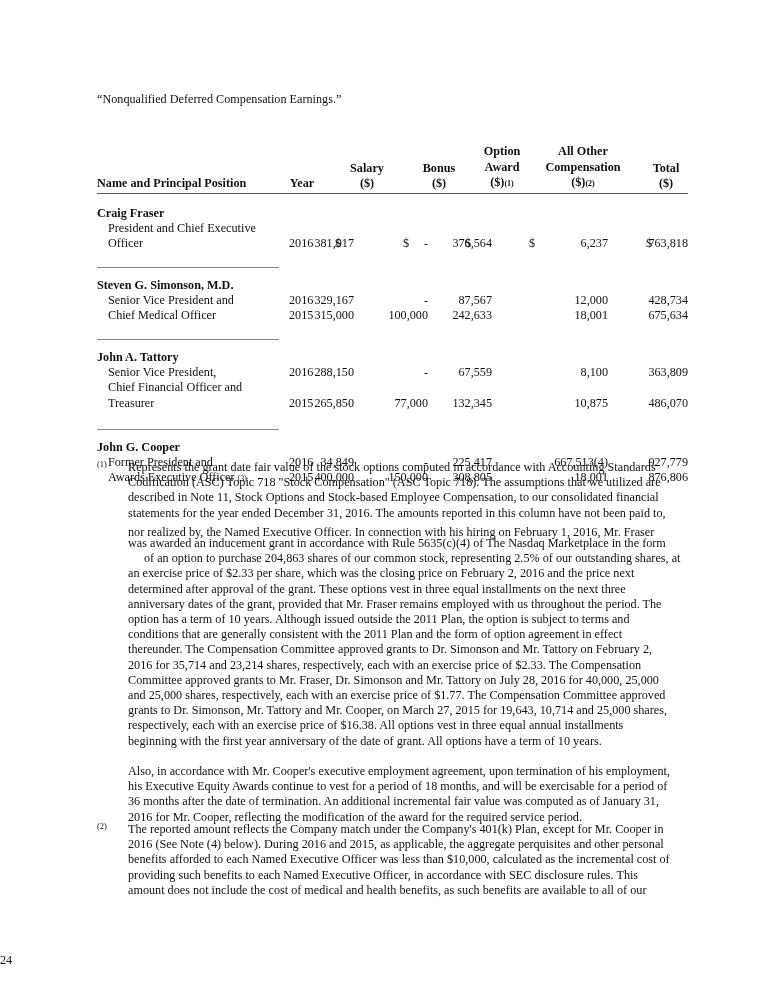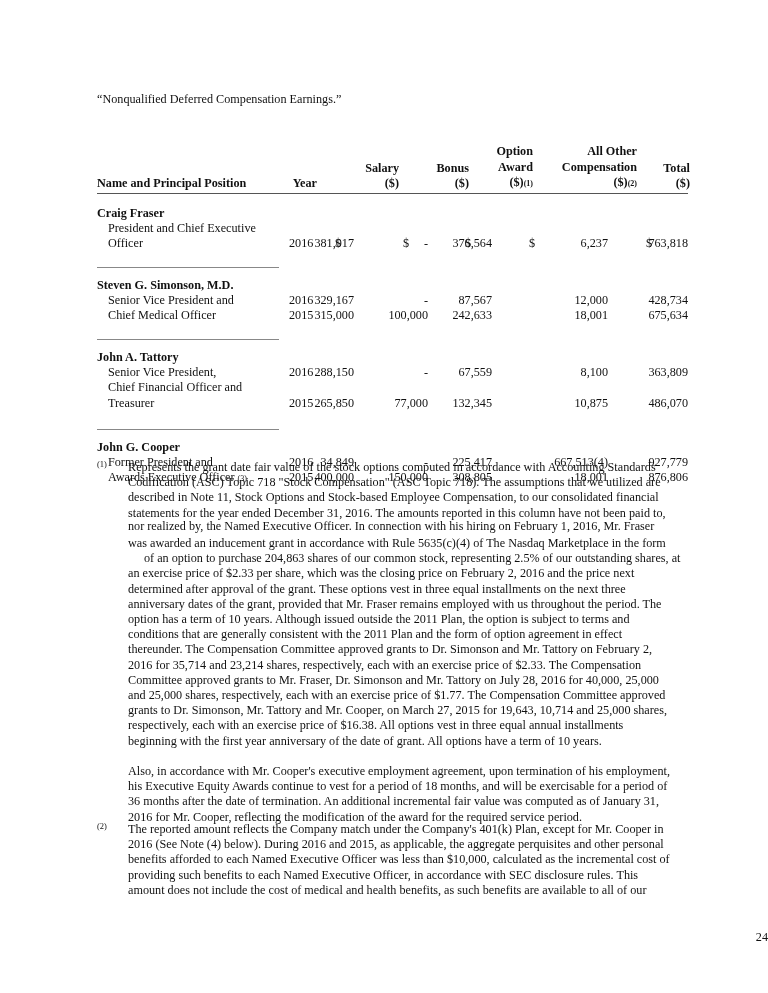--- a/index.html
+++ b/index.html
@@ -7,21 +7,21 @@
     width: 768px; height: 993px; position: relative; overflow: hidden;
     font-family: "Liberation Serif", serif; color: #111; font-size: 12.2px; line-height: 15.2px;
   }
   .abs { position: absolute; }
   .intro { left: 97px; top: 92px; width: 600px; }
   .intro p { margin: 0; }
 
   
   .tbl { position: absolute; left: 97px; top: 146px; width: 591px; }
   .hdr { position: relative; height: 47px; border-bottom: 1.2px solid #555; }
-  .hdr .h { position: absolute; font-weight: bold; text-align: right; line-height: 15.2px; bottom: 2px; }
+  .hdr .h { position: absolute; font-weight: bold; text-align: center; line-height: 15.2px; bottom: 2px; }
   .hdr .h sub, .sup { font-size: 8px; vertical-align: baseline; }
   .h-name { left: 0; text-align: left !important; }
   .h-year { left: 190px; width: 30px; }
   .h-salary { left: 238px; width: 64px; }
   .h-bonus { left: 312px; width: 60px; }
   .h-option { left: 374px; width: 62px; }
   .h-other { left: 432px; width: 108px; }
   .h-total { left: 545px; width: 48px; }
 
   .group { position: absolute; left: 0; width: 591px; }
@@ -39,21 +39,21 @@
   .c-option { right: 196px; text-align: right; }
   .c-d4 { left: 432px; }
   .c-other { right: 80px; text-align: right; }
   .c-d5 { left: 549px; }
   .c-total { right: 0; text-align: right; }
 
   
   .fn { position: absolute; left: 97px; width: 600px; }
   .fn .mark { position: absolute; left: 0; top: -3px; font-size: 8.5px; }
   .fn .body { position: absolute; left: 31px; width: 565px; text-align: left; }
-  .page-num { position: absolute; left: 0; width: 768px; top: 930px; text-align: right; }
+  .page-num { position: absolute; left: 0; width: 768px; top: 953px; text-align: left; }
 </style>
 </head>
 <body>
 
 <div class="abs intro">
   <p>“Nonqualified Deferred Compensation Earnings.”</p>
 </div>
 
 <div class="tbl">
   <div class="hdr">
@@ -176,21 +176,21 @@
 </div>
 
 <div id="footnotes">
     <div class="fn" style="top: 460px;">
       <span class="mark">(1)</span>
       <div class="body">
         <div style="position: absolute; top: 0px; white-space: nowrap;">Represents the grant date fair value of the stock options computed in accordance with Accounting Standards</div>
         <div style="position: absolute; top: 15.2px; white-space: nowrap;">Codification (ASC) Topic 718 "Stock Compensation" (ASC Topic 718).  The assumptions that we utilized are</div>
         <div style="position: absolute; top: 30.4px; white-space: nowrap;">described in Note 11, Stock Options and Stock-based Employee Compensation, to our consolidated financial</div>
         <div style="position: absolute; top: 45.6px; white-space: nowrap;">statements for the year ended December 31, 2016.  The amounts reported in this column have not been paid to,</div>
-        <div style="position: absolute; top: 59px; white-space: nowrap;">nor realized by, the Named Executive Officer. In connection with his hiring on February 1, 2016, Mr. Fraser</div>
+        <div style="position: absolute; top: 65px; white-space: nowrap;">nor realized by, the Named Executive Officer. In connection with his hiring on February 1, 2016, Mr. Fraser</div>
         <div style="position: absolute; top: 76px; white-space: nowrap;">was awarded an inducement grant in accordance with Rule 5635(c)(4) of The Nasdaq Marketplace in the form</div>
         <div style="position: absolute; top: 91.2px; white-space: nowrap; margin-left: 16px;">of an option to purchase 204,863 shares of our common stock, representing 2.5% of our outstanding shares, at</div>
         <div style="position: absolute; top: 106.4px; white-space: nowrap;">an exercise price of $2.33 per share, which was the closing price on February 2, 2016 and the price next</div>
         <div style="position: absolute; top: 121.6px; white-space: nowrap;">determined after approval of the grant.  These options vest in three equal installments on the next three</div>
         <div style="position: absolute; top: 136.8px; white-space: nowrap;">anniversary dates of the grant, provided that Mr. Fraser remains employed with us throughout the period.  The</div>
         <div style="position: absolute; top: 152px; white-space: nowrap;">option has a term of 10 years. Although issued outside the 2011 Plan, the option is subject to terms and</div>
         <div style="position: absolute; top: 167.2px; white-space: nowrap;">conditions that are generally consistent with the 2011 Plan and the form of option agreement in effect</div>
         <div style="position: absolute; top: 182.4px; white-space: nowrap;">thereunder. The Compensation Committee approved grants to Dr. Simonson and Mr. Tattory on February 2,</div>
         <div style="position: absolute; top: 197.6px; white-space: nowrap;">2016 for 35,714 and 23,214 shares, respectively, each with an exercise price of $2.33.  The Compensation</div>
         <div style="position: absolute; top: 212.8px; white-space: nowrap; text-align: right;">Committee approved grants to Mr. Fraser, Dr. Simonson and Mr. Tattory on July 28, 2016 for 40,000, 25,000</div>

